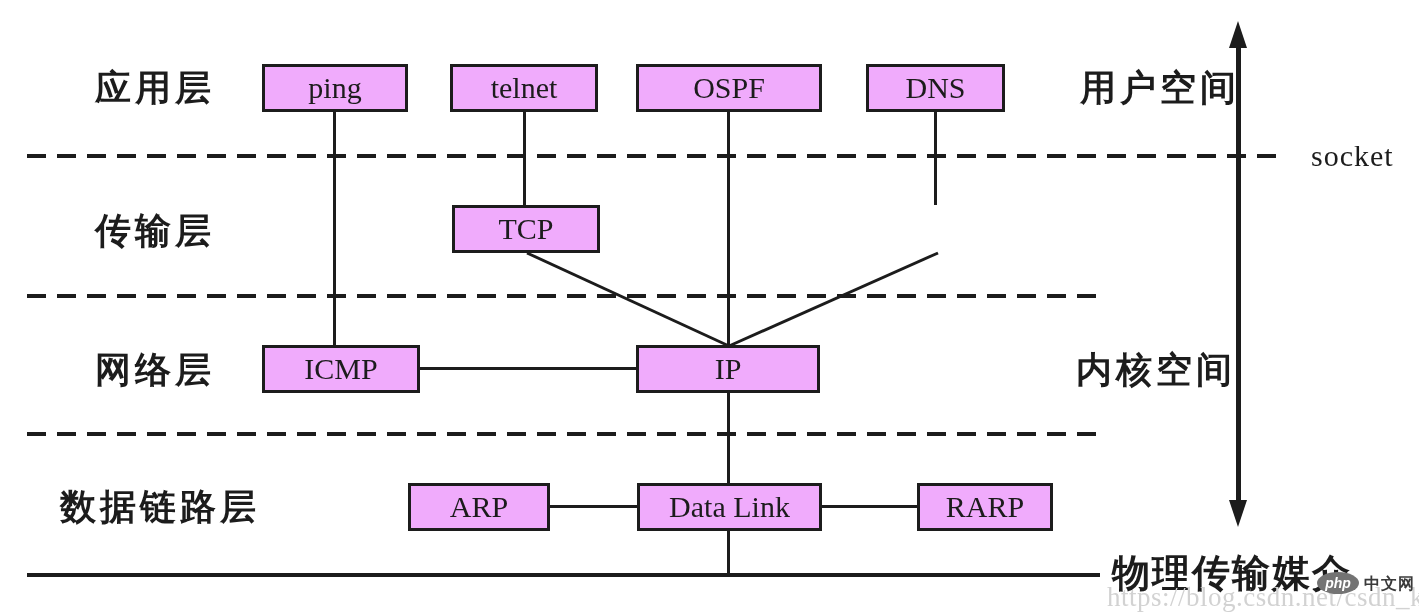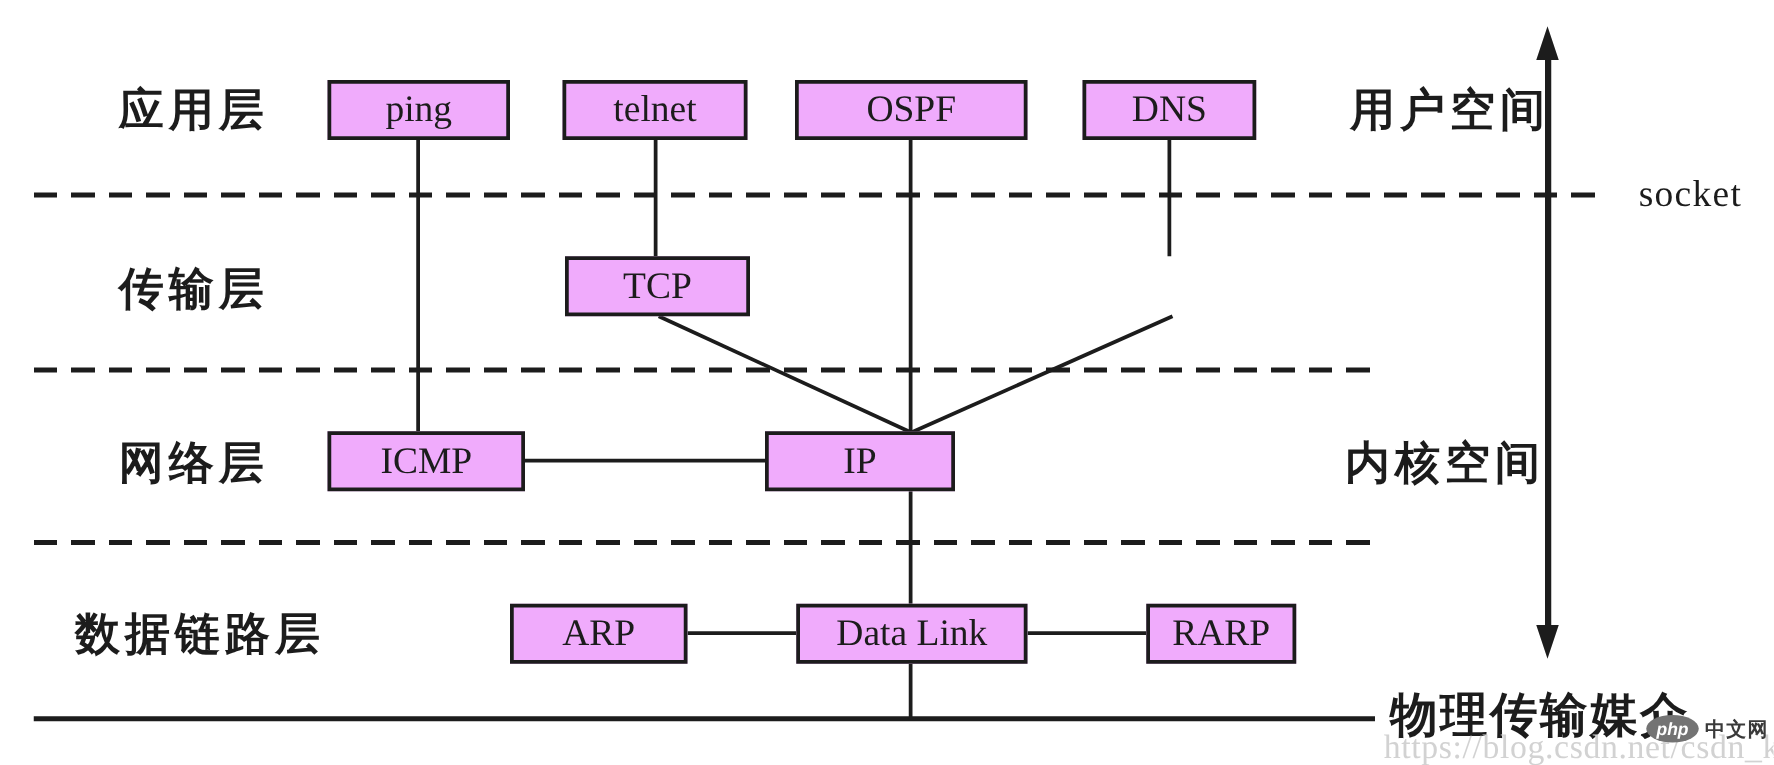--- a/index.html
+++ b/index.html
@@ -32,24 +32,24 @@
     display:flex;align-items:center;justify-content:center;
     font-size:30px;color:#1c1c1c;white-space:nowrap;
   }
   .b-ping    {left:262px;top:64px; width:146px;}
   .b-telnet  {left:450px;top:64px; width:148px;}
   .b-ospf    {left:636px;top:64px; width:186px;}
   .b-dns     {left:866px;top:64px; width:139px;}
   .b-tcp     {left:452px;top:205px;width:148px;}
   .b-udp     {left:866px;top:205px;width:145px;}
   .b-icmp    {left:262px;top:345px;width:158px;}
-  .b-ip      {left:612px;top:345px;width:152px;}
+  .b-ip      {left:636px;top:345px;width:184px;}
   .b-arp     {left:408px;top:483px;width:142px;}
   .b-datalink{left:637px;top:483px;width:185px;}
-  .b-rarp    {left:917px;top:483px;width:120px;}
+  .b-rarp    {left:917px;top:483px;width:136px;}
   
   .vline{position:absolute;width:3px;background:#1c1c1c;}
   .hline{position:absolute;height:3px;background:#1c1c1c;}
   .v-ping   {left:333px;top:112px;height:233px;}
   .v-telnet {left:523px;top:112px;height:93px;}
   .v-ospf   {left:727px;top:112px;height:233px;}
   .v-dns    {left:934px;top:112px;height:93px;}
   .v-ip-dl  {left:727px;top:393px;height:90px;}
   .v-dl-bot {left:727px;top:531px;height:44px;}
   .h-icmp-ip{left:400px;top:367px;width:236px;}

